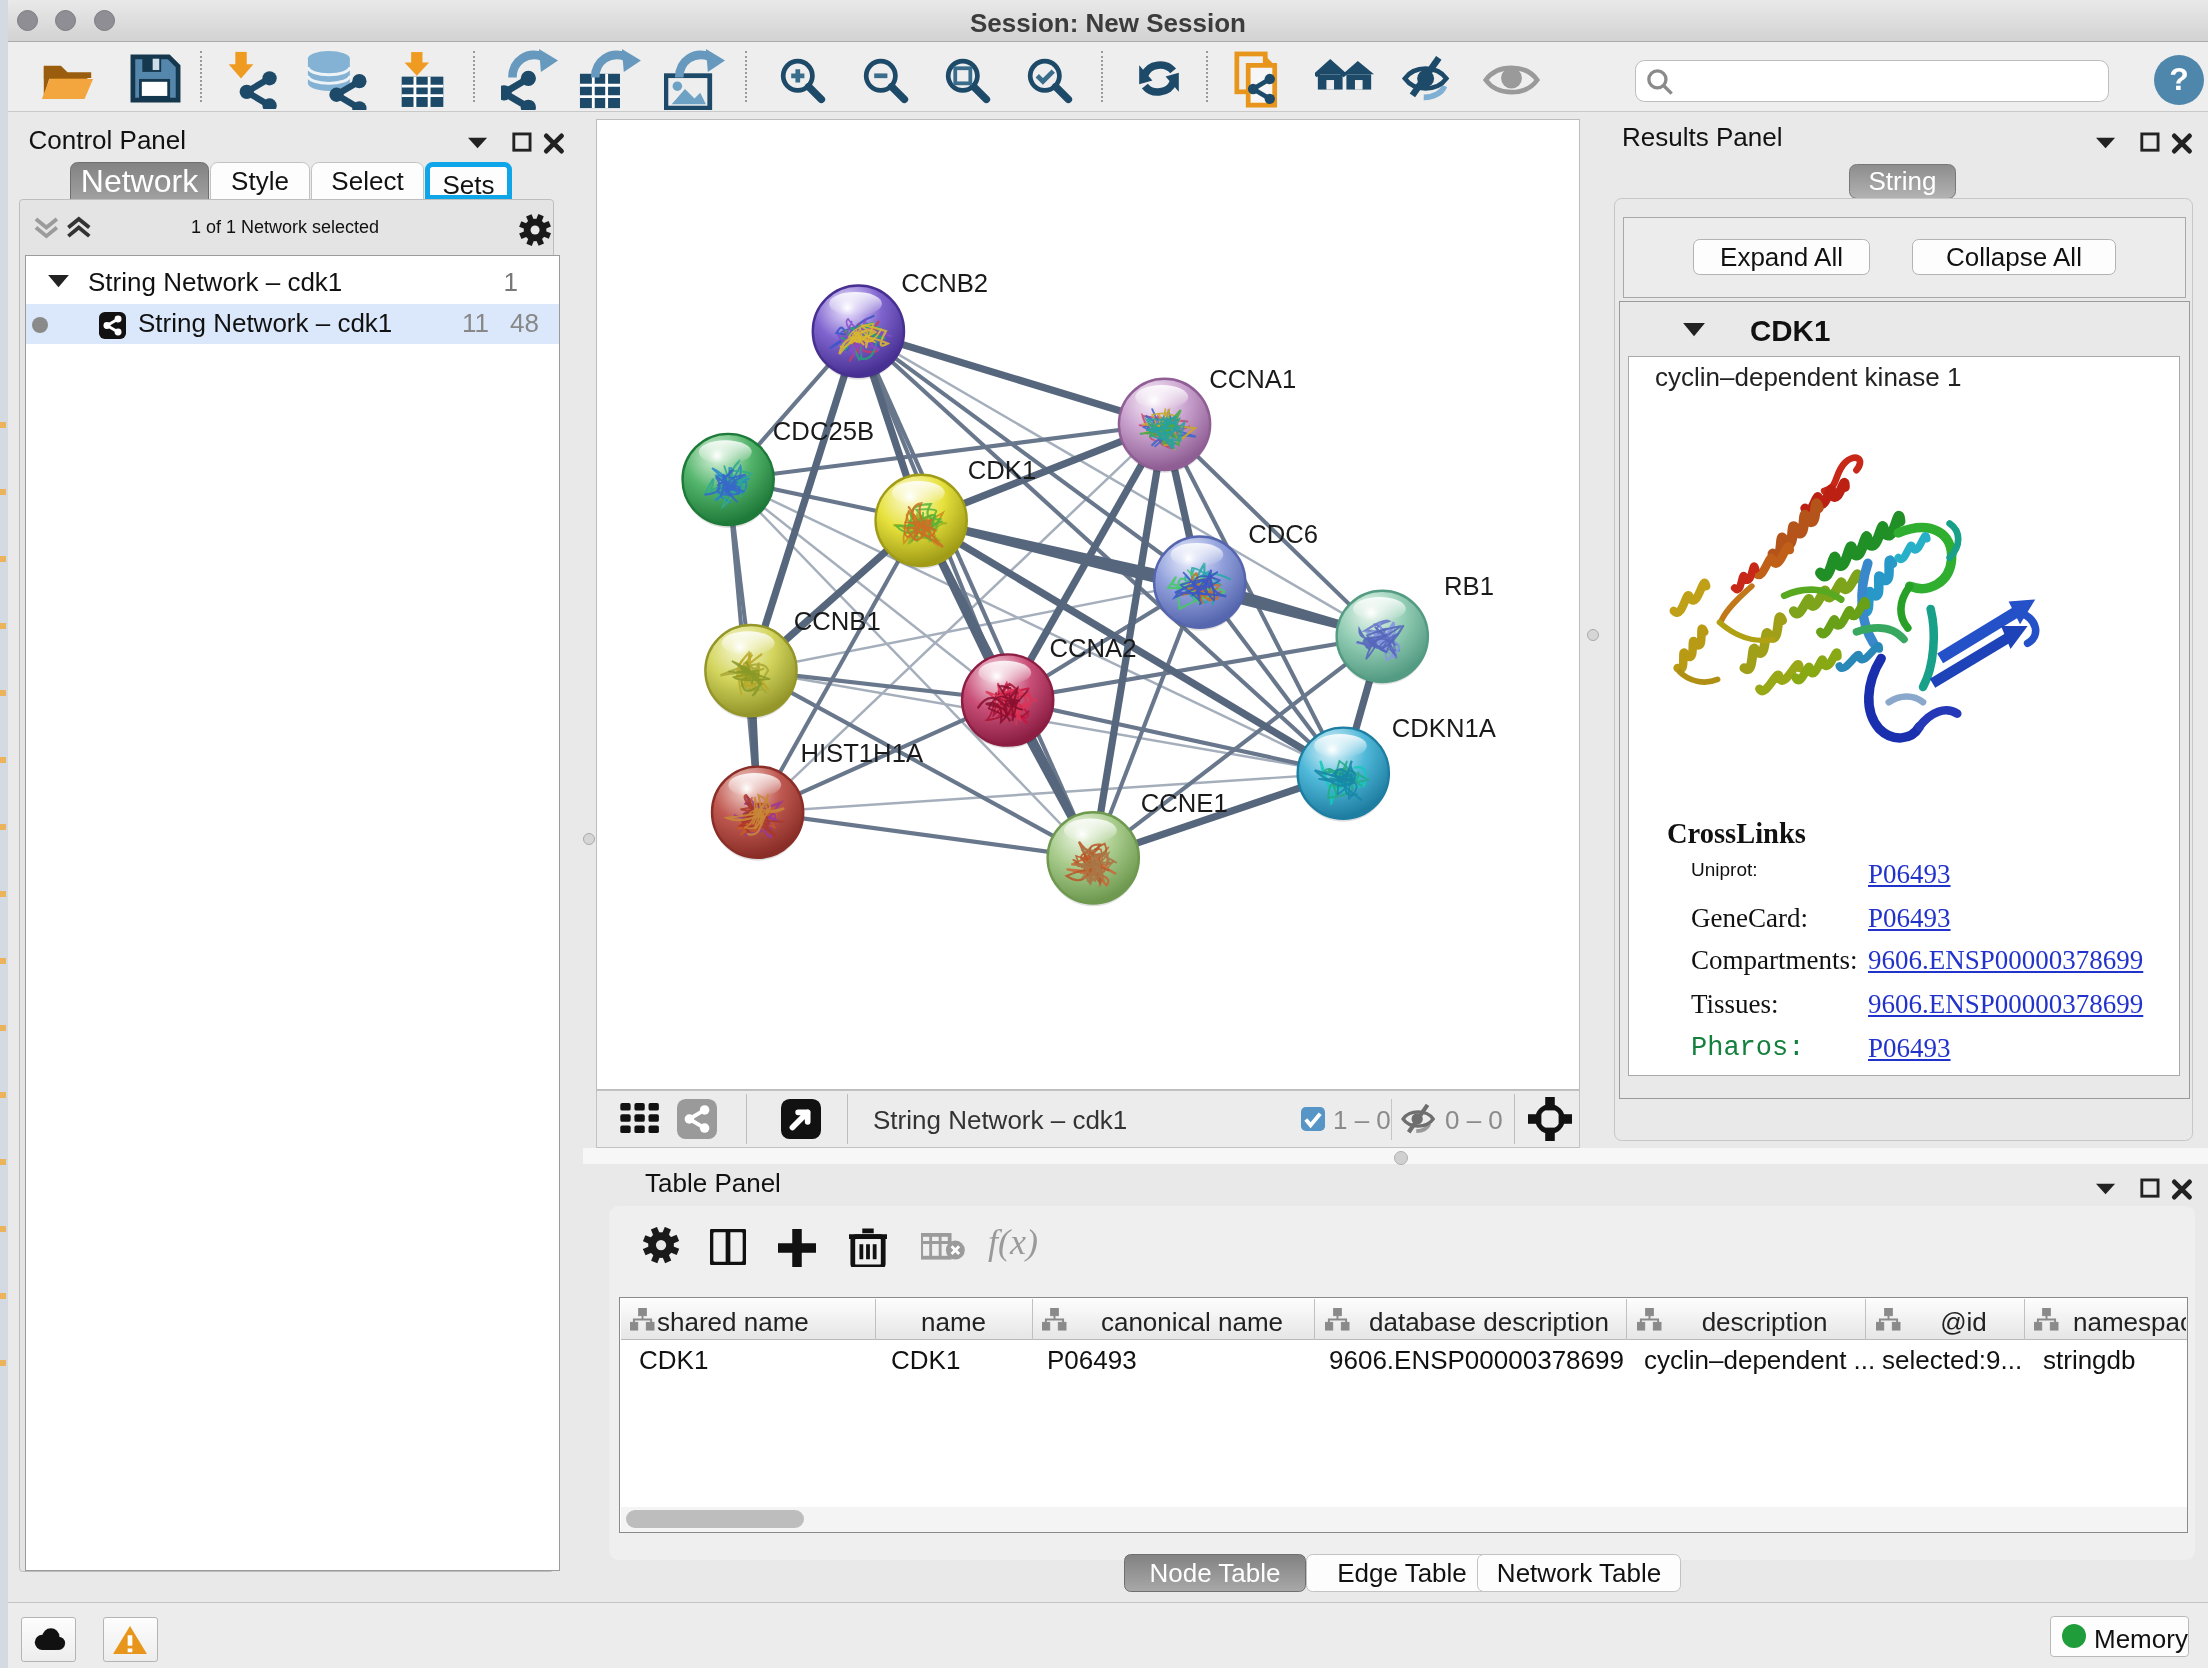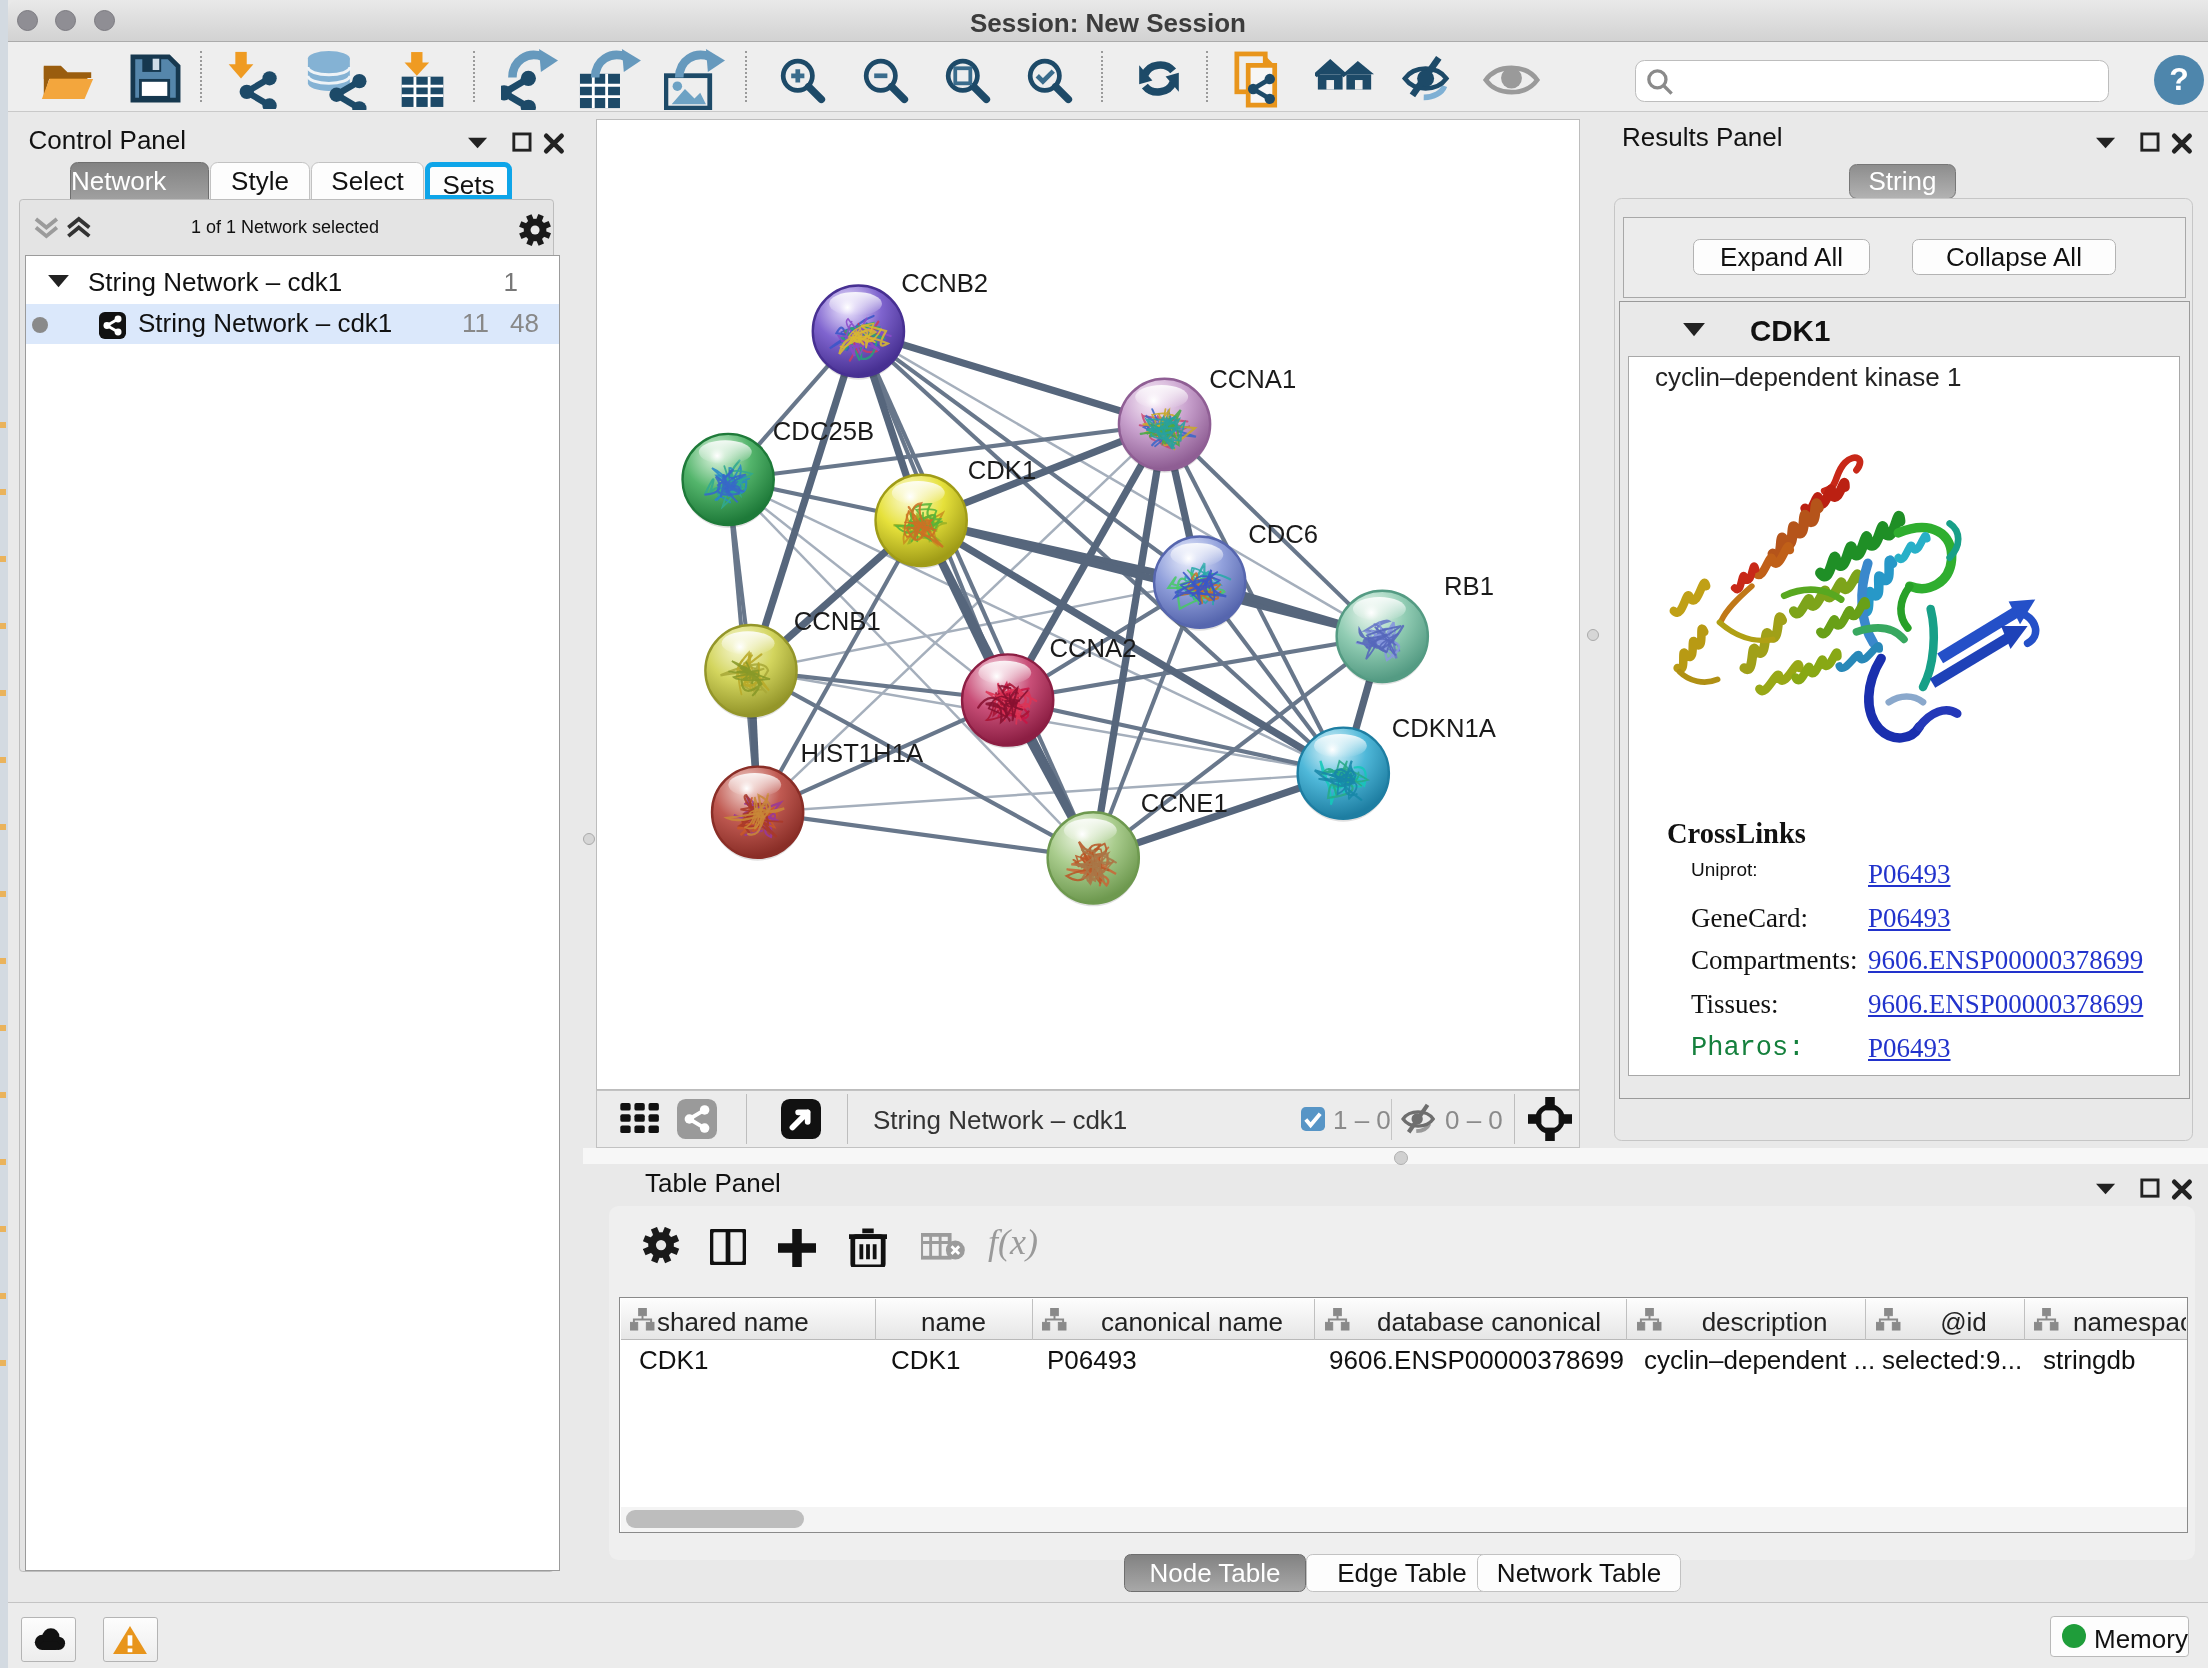--- a/index.html
+++ b/index.html
@@ -145,21 +145,21 @@
     <line x1="19" y1="19" x2="27" y2="27" stroke="#8a8a8a" stroke-width="3.5"></line>
   </svg>
 <div class="abs" style="left:2154px;top:55px;width:50px;height:50px;border-radius:50%;background:#4e86ac"></div>
 <div class="txt" style="left:2154px;top:61px;width:50px;text-align:center;font-size:32px;font-weight:bold;color:#fff">?</div>
 <div class="txt" style="left:28.5px;top:125px;font-size:26px;color:#111">Control Panel</div>
 <svg style="position:absolute;left:468px;top:132px" width="105" height="23" viewBox="0 0 110 24">
     <polygon points="0,6 20,6 10,17" fill="#222" transform="translate(0,0)"></polygon>
     <rect x="48" y="2" width="17" height="17" fill="none" stroke="#222" stroke-width="3"></rect>
     <path d="M82,4 l16,16 M98,4 l-16,16" stroke="#222" stroke-width="5" stroke-linecap="round"></path>
   </svg>
-<div class="abs" style="left:70px;top:162px;width:139px;height:48px;background:linear-gradient(#828282,#a8a8a8);color:#fff;border:1px solid #6f6f6f;border-radius:7.6px 7.6px 0 0;font-size:26px;text-align:left;line-height:36px">Network</div>
+<div class="abs" style="left:70px;top:162px;width:139px;height:48px;background:linear-gradient(#828282,#a8a8a8);color:#fff;border:1px solid #6f6f6f;border-radius:7.6px 7.6px 0 0;font-size:32px;text-align:center;line-height:36px">Network</div>
 <div class="abs" style="left:210px;top:162px;width:100px;height:38px;background:#fdfdfd;color:#111;border:1px solid #c2c2c2;border-radius:7.6px 7.6px 0 0;font-size:26px;text-align:center;line-height:36px">Style</div>
 <div class="abs" style="left:311px;top:162px;width:113px;height:38px;background:#fdfdfd;color:#111;border:1px solid #c2c2c2;border-radius:7.6px 7.6px 0 0;font-size:26px;text-align:center;line-height:36px">Select</div>
 <div class="abs" style="left:425px;top:162px;width:87px;height:38px;background:#fdfdfd;color:#111;border:5px solid #0ea5e9;border-radius:7.6px 7.6px 0 0;font-size:26px;text-align:center;line-height:36px">Sets</div>
 <div class="abs" style="left:19px;top:199px;width:535px;height:1373px;background:#e4e4e4;border:1px solid #bdbdbd;border-radius:3.8px"></div>
 <svg style="position:absolute;left:34px;top:215px" width="61" height="27" viewBox="0 0 64 28">
     <path d="M2,4 l11,9 11,-9 M2,13 l11,9 11,-9" fill="none" stroke="#9b9b9b" stroke-width="4"></path>
     <path d="M36,13 l11,-9 11,9 M36,22 l11,-9 11,9" fill="none" stroke="#333" stroke-width="4"></path>
   </svg>
 <div class="txt" style="left:114px;top:217px;width:342px;text-align:center;font-size:18px;color:#111">1 of 1 Network selected</div>
 <svg style="position:absolute;left:519px;top:214px" width="34" height="32" viewBox="0 0 36 34">
@@ -737,21 +737,21 @@
   </svg>
 <div class="txt" style="left:1070px;top:1307px;width:244px;text-align:center;font-size:26px;color:#222;overflow:hidden">canonical name</div>
 <svg style="position:absolute;left:1325px;top:1308px" width="25" height="23" viewBox="0 0 26 24">
     <g transform="translate(0,0)" fill="#8a8a8a" stroke="#8a8a8a">
       <rect x="9" y="0" width="8" height="8"></rect>
       <rect x="0" y="15" width="8" height="8"></rect>
       <rect x="17" y="15" width="8" height="8"></rect>
       <path d="M13,8 v4 M4,15 v-3 h18 v3" fill="none" stroke-width="2"></path>
     </g>
   </svg>
-<div class="txt" style="left:1352px;top:1307px;width:274px;text-align:center;font-size:26px;color:#222;overflow:hidden">database canonical</div>
+<div class="txt" style="left:1352px;top:1307px;width:274px;text-align:center;font-size:26px;color:#222;overflow:hidden">database description</div>
 <svg style="position:absolute;left:1637px;top:1308px" width="25" height="23" viewBox="0 0 26 24">
     <g transform="translate(0,0)" fill="#8a8a8a" stroke="#8a8a8a">
       <rect x="9" y="0" width="8" height="8"></rect>
       <rect x="0" y="15" width="8" height="8"></rect>
       <rect x="17" y="15" width="8" height="8"></rect>
       <path d="M13,8 v4 M4,15 v-3 h18 v3" fill="none" stroke-width="2"></path>
     </g>
   </svg>
 <div class="txt" style="left:1664px;top:1307px;width:201px;text-align:center;font-size:26px;color:#222;overflow:hidden">description</div>
 <svg style="position:absolute;left:1876px;top:1308px" width="25" height="23" viewBox="0 0 26 24">

